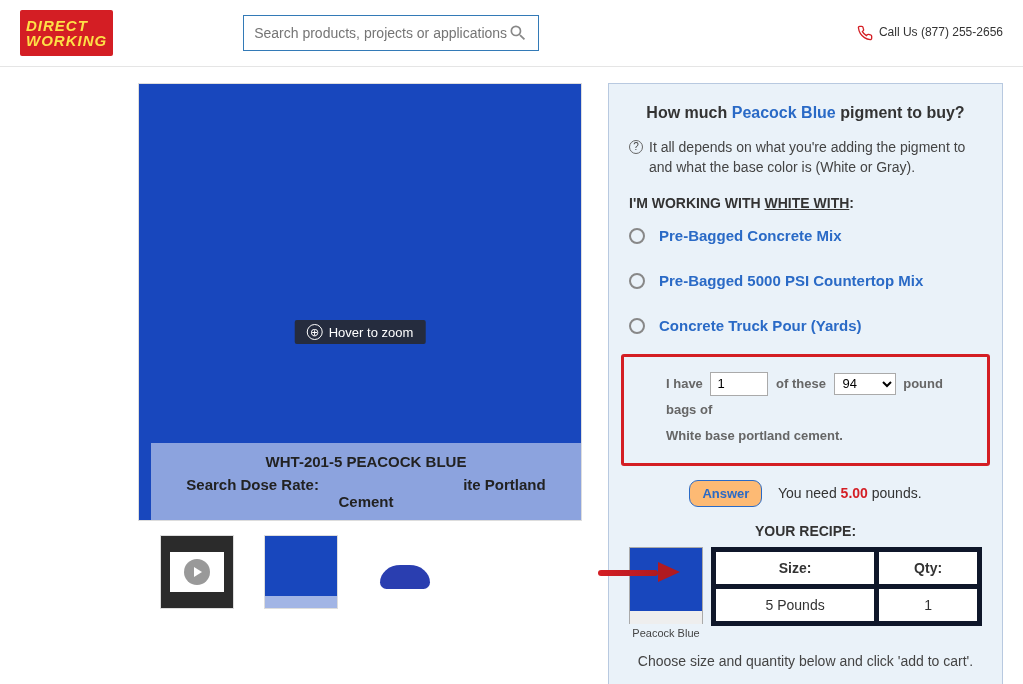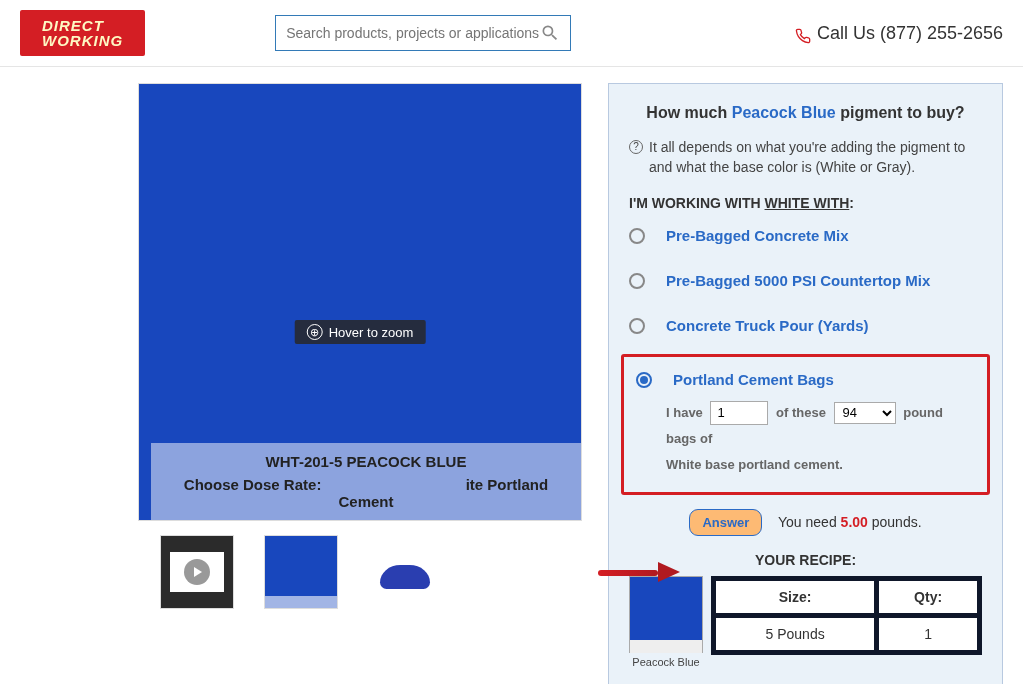--- a/index.html
+++ b/index.html
@@ -1,24 +1,24 @@
 <!DOCTYPE html>
 <html><head>
 <meta charset="utf-8">
 <style>
 *{box-sizing:border-box;margin:0;padding:0}
 body{font-family:Arial,Helvetica,sans-serif;background:#fff;color:#333;font-size:14px;width:1023px}
 .header{display:flex;align-items:center;padding:10px 20px;border-bottom:1px solid #e5e5e5;gap:130px}
-.logo{background:#d41e24;color:#fef9c3;padding:8px 22px;font-weight:bold;font-style:italic;font-size:15px;line-height:1;border-radius:2px}
+.logo{background:#d41e24;color:#fde047;padding:8px 6px;font-weight:bold;font-style:italic;font-size:15px;line-height:1;border-radius:2px}
 .logo-line1{display:block;letter-spacing:1px}
 .logo-line2{display:block;letter-spacing:1px}
 .search-box{display:flex;align-items:center;border:1px solid #337ab7;width:296px;height:36px;padding:0 10px}
 .search-box input{border:none;outline:none;flex:1;font-size:14px;color:#666}
 .search-icon-svg{width:20px;height:20px;fill:#888}
-.call-us{margin-left:auto;display:flex;align-items:flex-end;gap:6px;color:#333;font-size:18px}
+.call-us{margin-left:auto;display:flex;align-items:flex-start;gap:6px;color:#333;font-size:12px}
 .phone-icon-svg{width:16px;height:16px;stroke:#d41e24;fill:none;stroke-width:2}
 .main{display:flex;padding:16px 20px;gap:26px}
 .left-col{flex:0 0 562px}
 .product-img{width:444px;height:438px;margin-left:auto;position:relative;background:#1847bd;border:1px solid #ddd}
 .product-img-caption{position:absolute;bottom:0;left:12px;right:0;background:rgba(255,255,255,.5);padding:10px;text-align:center}
 .product-title{font-weight:bold;color:#222;margin-bottom:6px;font-size:15px}
 .dose-rate{font-weight:bold;color:#222;font-size:15px}
 .hover-zoom{position:absolute;top:50%;left:50%;transform:translate(-50%,18px);background:rgba(40,40,40,.85);color:#fff;padding:4px 12px;border-radius:2px;font-size:13px;display:flex;align-items:center;gap:6px}
 .zoom-icon{border:1.5px solid #fff;border-radius:50%;width:16px;height:16px;display:flex;align-items:center;justify-content:center;font-size:11px;line-height:1}
 .thumbs{display:flex;gap:30px;margin-top:14px;justify-content:center}
@@ -34,21 +34,21 @@
 .arrow{position:absolute;right:-98px;top:50%;transform:translateY(-50%);width:82px;height:20px}
 .arrow-line{position:absolute;left:0;top:8px;width:60px;height:6px;background:linear-gradient(to right,#d41e24,#b01a20);border-radius:3px}
 .arrow-head{position:absolute;right:0;top:0;border-left:22px solid #b01a20;border-top:10px solid transparent;border-bottom:10px solid transparent}
 .right-col{flex:1;border:1px solid #b8c9e0;background:#eaf2f9;padding:20px}
 .q-title{text-align:center;font-weight:bold;font-size:16px;margin-bottom:16px}
 .q-title .pb{color:#2a6ac6}
 .info-line{display:flex;gap:6px;color:#444;margin-bottom:18px;line-height:1.4}
 .info-icon{border:1.5px solid #666;border-radius:50%;width:14px;height:14px;display:flex;align-items:center;justify-content:center;font-size:10px;flex-shrink:0;margin-top:2px}
 .working-with{font-weight:bold;margin-bottom:16px}
 .working-with u{text-decoration:underline}
-.radio-row{display:flex;align-items:center;gap:21px;margin-bottom:28px;cursor:pointer}
+.radio-row{display:flex;align-items:center;gap:14px;margin-bottom:28px;cursor:pointer}
 .radio{width:16px;height:16px;border:2px solid #888;border-radius:50%;flex-shrink:0;display:flex;align-items:center;justify-content:center}
 .radio.checked{border-color:#2a6ac6}
 .radio.checked::after{content:'';width:8px;height:8px;background:#2a6ac6;border-radius:50%}
 .radio-label{color:#2a6ac6;font-weight:bold;font-size:15px}
 .portland-box{border:3px solid #d41e24;padding:14px 12px;margin:-8px -8px 14px -8px;border-radius:3px}
 .portland-box .radio-row{margin-bottom:12px}
 .portland-details{margin-left:30px;color:#666;font-weight:bold;font-size:13px;line-height:2}
 .portland-details input{width:58px;height:24px;border:1px solid #aaa;padding:0 6px;margin:0 4px;font-size:13px}
 .portland-details select{width:62px;height:22px;border:1px solid #aaa;padding:0 4px;margin:0 4px;font-size:13px;background:#fff}
 .answer-row{text-align:center;margin-bottom:16px}
@@ -86,21 +86,21 @@
     <span>Call Us (877) 255-2656</span>
   </div>
 </div>
 
 <div class="main">
   <div class="left-col">
     <div class="product-img">
       <div class="product-img-caption">
         <div class="product-title">WHT-201-5 PEACOCK BLUE</div>
         <div class="dose-rate">
-          <span>Choose Dose Rate: </span><span style="opacity:0">XXXXXXXXXXXXXX</span><span>ite Portland Cement</span>
+          <span>Search Dose Rate: </span><span style="opacity:0">XXXXXXXXXXXXXX</span><span>ite Portland Cement</span>
         </div>
       </div>
       <div class="hover-zoom">
         <span class="zoom-icon">⊕</span>
         <span>Hover to zoom</span>
       </div>
     </div>
     <div class="thumbs" style="position:relative">
       <div class="thumb thumb-video">
         <div class="thumb-video-inner">
@@ -139,24 +139,20 @@
     <div class="radio-row">
       <span class="radio"></span>
       <span class="radio-label">Pre-Bagged 5000 PSI Countertop Mix</span>
     </div>
     <div class="radio-row">
       <span class="radio"></span>
       <span class="radio-label">Concrete Truck Pour (Yards)</span>
     </div>
 
     <div class="portland-box">
-      <div class="radio-row">
-        <span class="radio checked"></span>
-        <span class="radio-label">Portland Cement Bags</span>
-      </div>
       <div class="portland-details">
         <span>I have</span>
         <input type="text" value="1" style="">
         <span>of these</span>
         <select><option>94</option></select>
         <span>pound bags of</span>
         <br>
         <span>White base portland cement.</span>
       </div>
     </div>

